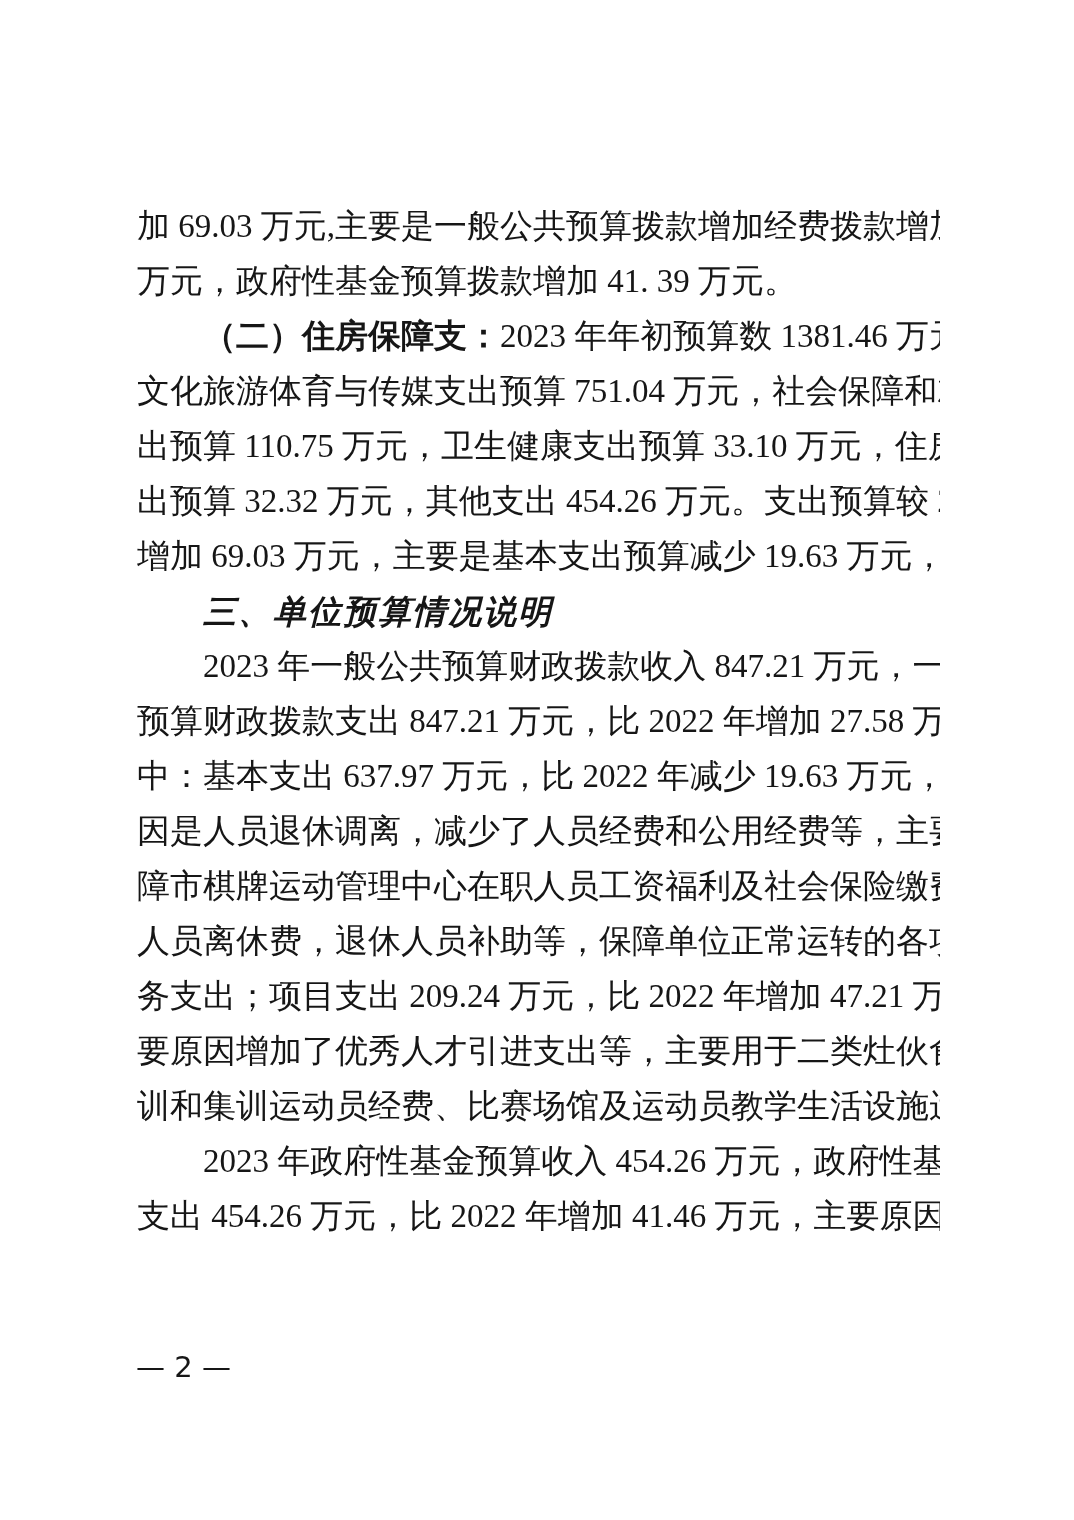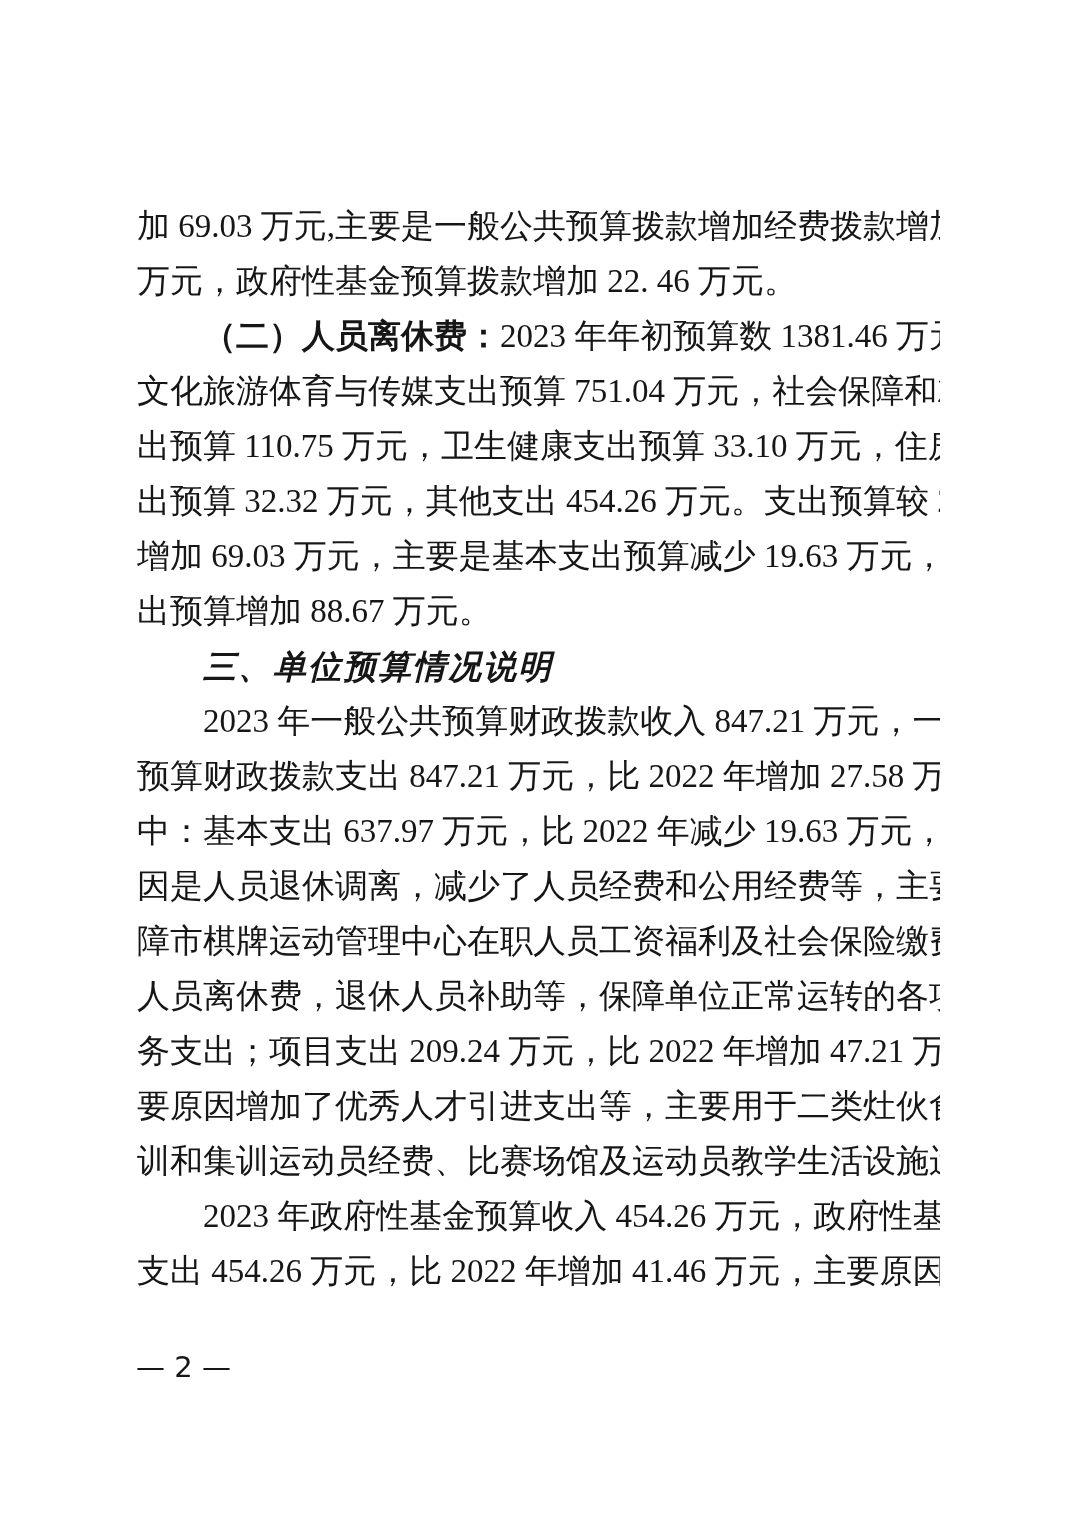--- a/index.html
+++ b/index.html
@@ -59,27 +59,26 @@
     font-family: "DejaVu Sans", "Liberation Sans", sans-serif;
     color: #161616;
   }
 </style>
 </head>
 <body>
 
 <div class="page">
   <div class="doc-body">
       <div class="line"><span>加 69.03 万元,主要是一般公共预算拨款增加经费拨款增加 27.58</span></div>
-      <div class="line last"><span>万元，政府性基金预算拨款增加 22. 46 万元。</span></div>
-      <div class="line indent"><span class="b">（二）人员离休费：</span><span>2023 年年初预算数 1381.46 万元，其中：</span></div>
+      <div class="line last"><span>万元，政府性基金预算拨款增加 41. 39 万元。</span></div>
+      <div class="line indent"><span class="b">（二）住房保障支：</span><span>2023 年年初预算数 1381.46 万元，其中：</span></div>
       <div class="line"><span>文化旅游体育与传媒支出预算 751.04 万元，社会保障和就业支</span></div>
       <div class="line"><span>出预算 110.75 万元，卫生健康支出预算 33.10 万元，住房保障支</span></div>
       <div class="line"><span>出预算 32.32 万元，其他支出 454.26 万元。支出预算较 2022 年</span></div>
       <div class="line"><span>增加 69.03 万元，主要是基本支出预算减少 19.63 万元，项目支</span></div>
-      <div class="line last"><span>出预算增加 88.67 万元。</span></div>
       <div class="line indent last heading"><span>三、单位预算情况说明</span></div>
       <div class="line indent"><span>2023 年一般公共预算财政拨款收入 847.21 万元，一般公共</span></div>
       <div class="line"><span>预算财政拨款支出 847.21 万元，比 2022 年增加 27.58 万元。其</span></div>
       <div class="line"><span>中：基本支出 637.97 万元，比 2022 年减少 19.63 万元，主要原</span></div>
       <div class="line"><span>因是人员退休调离，减少了人员经费和公用经费等，主要用于保</span></div>
       <div class="line"><span>障市棋牌运动管理中心在职人员工资福利及社会保险缴费，离休</span></div>
       <div class="line"><span>人员离休费，退休人员补助等，保障单位正常运转的各项商品服</span></div>
       <div class="line"><span>务支出；项目支出 209.24 万元，比 2022 年增加 47.21 万元，主</span></div>
       <div class="line"><span>要原因增加了优秀人才引进支出等，主要用于二类灶伙食费、试</span></div>
       <div class="line"><span>训和集训运动员经费、比赛场馆及运动员教学生活设施运行保障</span></div>

